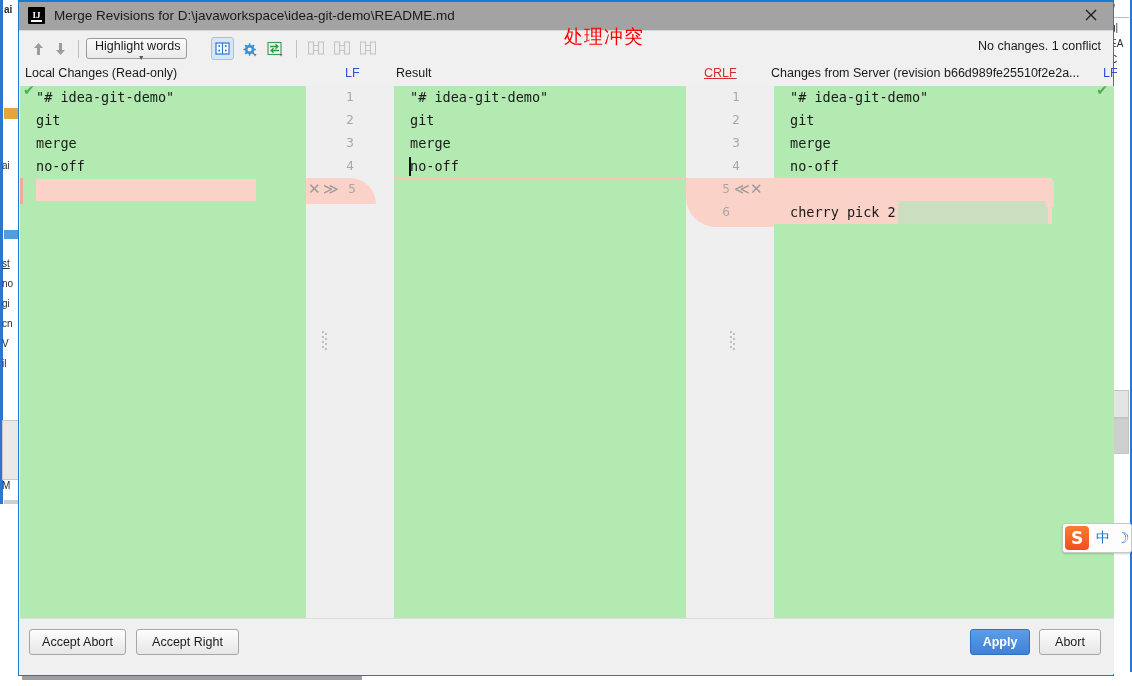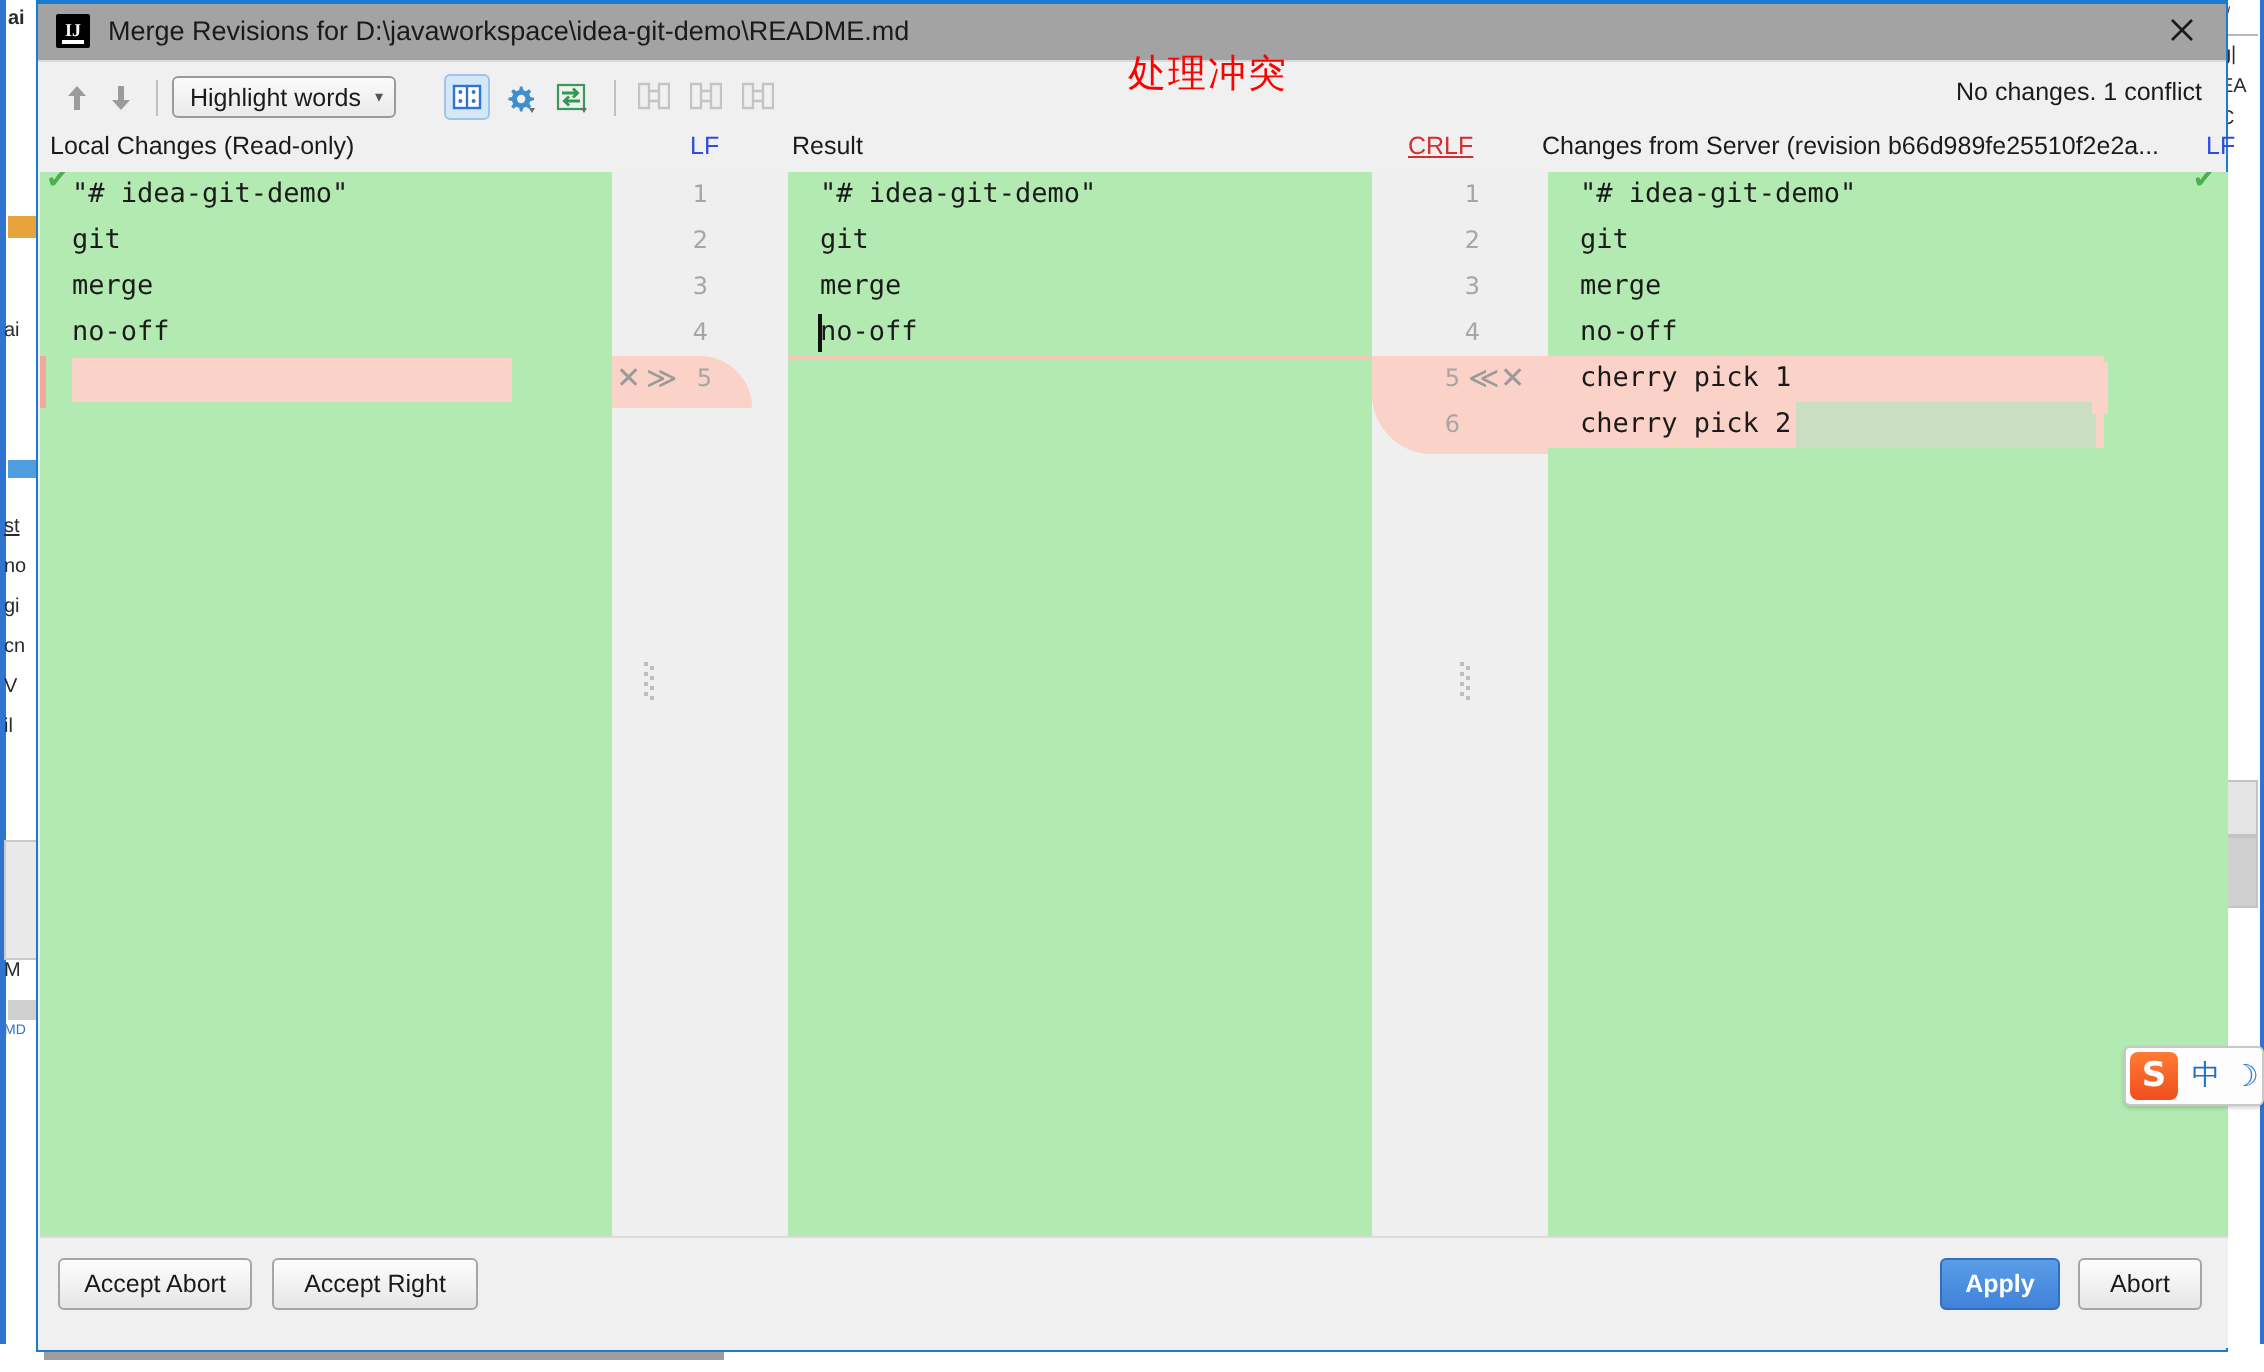--- a/index.html
+++ b/index.html
@@ -7,21 +7,21 @@
     margin: 0; padding: 0;
     width: 1132px; height: 686px;
     overflow: hidden;
     font-family: "Liberation Sans", sans-serif;
     background: #ffffff;
   }
   #root { position: relative; width: 1132px; height: 686px; background:#f3f3f3; }
 
   
   .bg-ide { position:absolute; inset:0; background:#ffffff; }
-  .bg-left-strip { position:absolute; left:0; top:0; width:22px; height:686px;
+  .bg-left-strip { position:absolute; left:0; top:0; width:22px; height:504px;
       background:#ffffff; border-right:1px solid #a0a0a0; overflow:hidden; }
   .bg-left-edge { position:absolute; left:0; top:0; width:3px; height:686px; background:#2f74d0; }
   .bg-strip-txt { position:absolute; left:2px; font-size:10px; color:#2b2b2b;
       font-family:"Liberation Sans", sans-serif; white-space:nowrap; }
   .bg-right-strip { position:absolute; right:0; top:0; width:24px; height:686px;
       background:#ffffff; overflow:hidden; }
   .bg-right-edge { position:absolute; right:0px; top:0; width:2px; height:686px; background:#2f74d0; }
   .bg-bottom-strip { position:absolute; left:0; bottom:0; width:1132px; height:14px; background:#ffffff; }
   .bg-bottom-bar { position:absolute; left:22px; bottom:6px; width:340px; height:7px; background:#9e9e9e; }
 
@@ -61,20 +61,21 @@
     height:35px; background:#f0f0f0; display:flex; align-items:center;
     padding-left:8px; position:relative;
   }
   .tb-arrow { width:22px; height:24px; display:flex; align-items:center; justify-content:center; }
   .tb-sep { width:1px; height:18px; background:#c0c0c0; margin:0 7px; }
   .combo {
     height:21px; border:1px solid #9a9a9a; border-radius:3px;
     background:linear-gradient(#fbfbfb,#eaeaea);
     display:flex; align-items:center; padding:0 6px 0 8px; font-size:12.5px; color:#1a1a1a;
     margin-right:24px;
+    flex-direction:column;
   }
   .combo .caret { margin-left:7px; font-size:8px; color:#555; }
   .tb-btn { width:23px; height:23px; display:flex; align-items:center; justify-content:center; margin-right:3px; }
   .tb-btn.active { border:1px solid #9fc4e8; background:#d4e7f7; border-radius:3px; }
   .tb-status {
     position:absolute; right:12px; top:8px; font-size:12.5px; color:#1a1a1a;
   }
   .annot {
     position:absolute; left:545px; top:24px; color:#ff0000; font-size:19px;
     font-family:"DejaVu Sans", sans-serif; letter-spacing:1px;
@@ -365,21 +366,20 @@
 
       <div class="pane pane-right">
         <div class="editor">
           <div class="conflict-hl" style="left:0;top:92px;width:278px;height:46px;"></div>
           <div class="greenish-hl" style="left:124px;top:115px;width:150px;height:23px;"></div>
           <div class="conflict-hl" style="left:272px;top:95px;width:8px;height:26px;"></div>
           <div class="line" style="top:0px;">"# idea-git-demo"</div>
           <div class="line" style="top:23px;">git</div>
           <div class="line" style="top:46px;">merge</div>
           <div class="line" style="top:69px;">no-off</div>
-          <div class="line" style="top:92px;">cherry pick 1</div>
           <div class="line" style="top:115px;">cherry pick 2</div>
           <div class="ok-check" style="right:6px;top:-4px;">✔</div>
         </div>
       </div>
 
     </div>
 
     <div class="bottombar">
       <div class="btn" style="left:9px;  top:10px; width:97px;">Accept Abort</div>
       <div class="btn" style="left:116px;top:10px; width:103px;">Accept Right</div>

